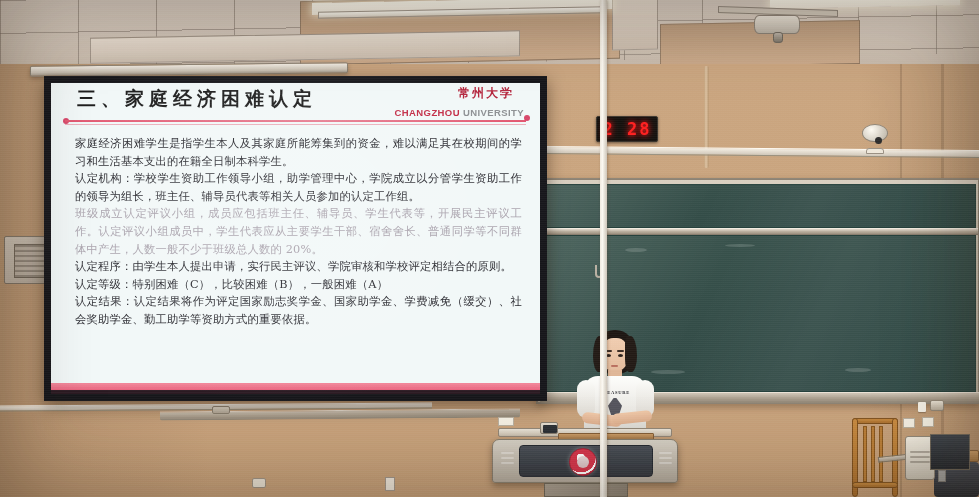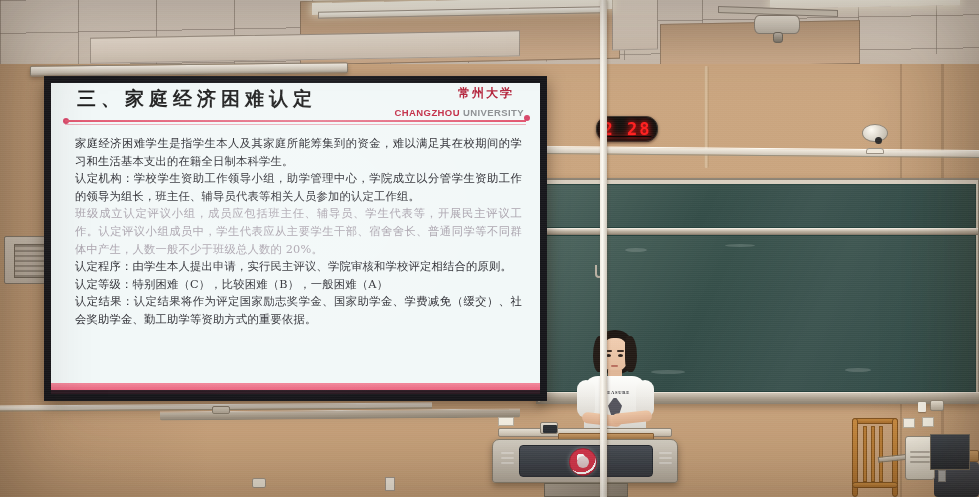--- a/index.html
+++ b/index.html
@@ -74,22 +74,22 @@
 
   
   .cam-mount { position:absolute; background:#eee7da; border:1px solid #9a9083;
     border-radius:3px 3px 0 0; }
   .cam-dome { position:absolute; background:radial-gradient(circle at 35% 30%,#fdfaf2,#b8b0a2);
     border:1px solid #8e8578; border-radius:50% 50% 48% 48%; }
   .cam-eye { position:absolute; background:#2c2c2c; border-radius:50%; }
 
   
   .clock { position:absolute; background:#14120f; border:1px solid #3b372f;
-    border-radius:12px; display:flex; align-items:center; justify-content:center;
-    box-shadow:0 1px 3px rgba(0,0,0,.5);text-decoration:underline; }
+    border-radius:2px; display:flex; align-items:center; justify-content:center;
+    box-shadow:0 1px 3px rgba(0,0,0,.5); }
   .clock-text { color:#ff1f1f; font-family:"DejaVu Sans Mono", monospace;
     font-weight:bold; letter-spacing:2px;
     text-shadow:0 0 5px rgba(255,30,30,.95),0 0 10px rgba(255,0,0,.55); }
 
   
   .bb-frame { position:absolute; background:linear-gradient(#d9cfc0,#bdb2a2);
     border:2px solid #8d8374; box-shadow:0 3px 7px rgba(60,40,22,.35); }
   .bb-panel { position:absolute; background:linear-gradient(160deg,#3c564f,#334c47 45%,#2e4743);
     border:1px solid #26413c; }
   .bb-sheen { position:absolute; inset:0;

